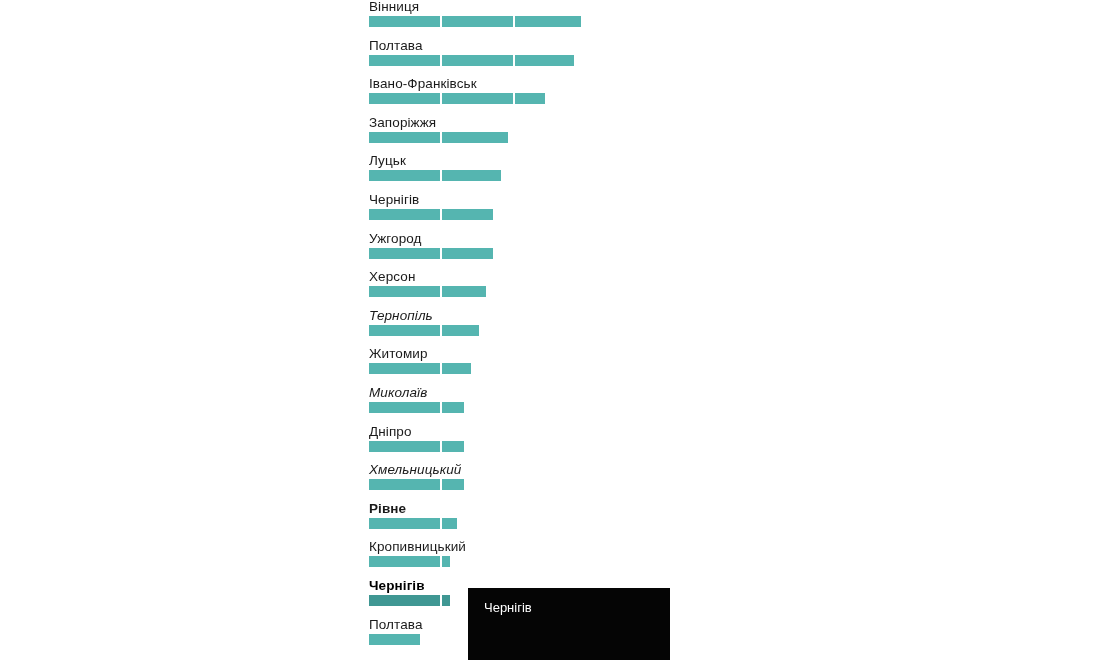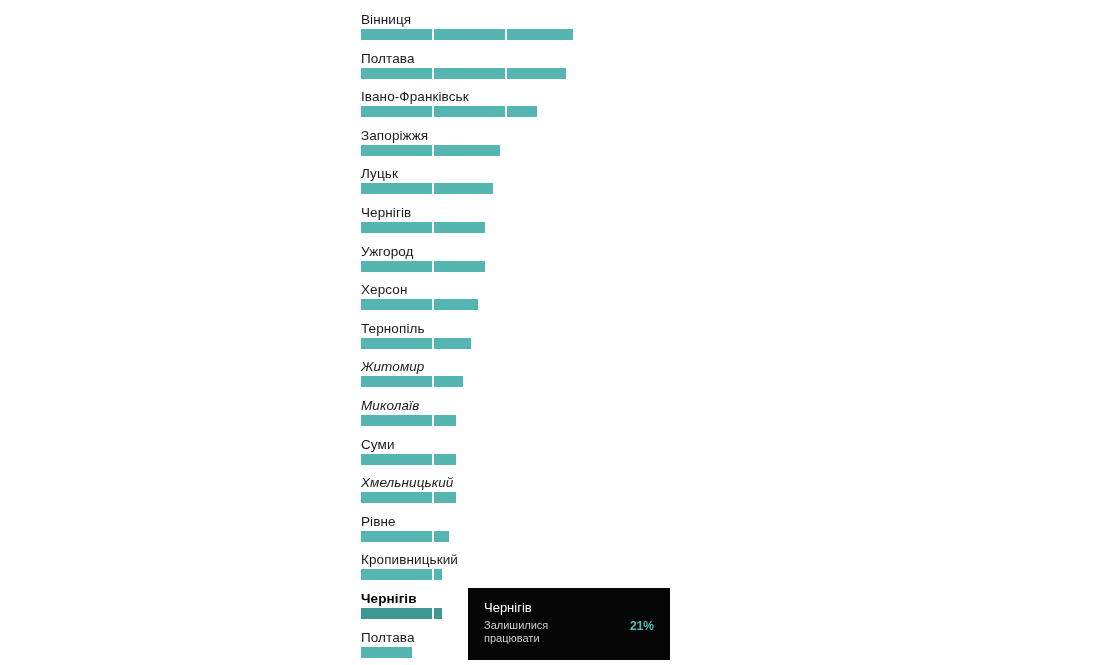--- a/index.html
+++ b/index.html
@@ -16,22 +16,21 @@
   }
   #chart-area {
     position: absolute;
     left: 0;
     top: 0;
     width: 1100px;
     height: 665px;
   }
   .bar-row {
     position: absolute;
-    left: 361px;
-    margin-top: 13px;
+    left: 369px;
   }
   .row-label {
     font-size: 13.5px;
     line-height: 14px;
     color: #1a1a1a;
     white-space: nowrap;
     letter-spacing: 0.1px;
   }
   .row-label.is-active {
     font-weight: bold;
@@ -152,56 +151,56 @@
         <div class="seg-gap" style="left: 71px;"></div>
       </div>
     </div>
     <div class="bar-row" style="top: 270.2px;">
       <div class="row-label">Херсон</div>
       <div class="bar-track">
         <div class="bar-fill" title="Херсон 16%" style="width: 117.12px;"></div>
         <div class="seg-gap" style="left: 71px;"></div>
       </div>
     </div>
-    <div class="bar-row" style="top: 308.8px;">
+    <div class="bar-row" style="top: 308.8px; font-style: italic;">
       <div class="row-label">Тернопіль</div>
       <div class="bar-track">
         <div class="bar-fill" title="Тернопіль 15%" style="width: 109.8px;"></div>
         <div class="seg-gap" style="left: 71px;"></div>
       </div>
     </div>
-    <div class="bar-row" style="top: 347.4px; font-style: italic;">
+    <div class="bar-row" style="top: 347.4px;">
       <div class="row-label">Житомир</div>
       <div class="bar-track">
         <div class="bar-fill" title="Житомир 14%" style="width: 102.48px;"></div>
         <div class="seg-gap" style="left: 71px;"></div>
       </div>
     </div>
     <div class="bar-row" style="top: 386px; font-style: italic;">
       <div class="row-label">Миколаїв</div>
       <div class="bar-track">
         <div class="bar-fill" title="Миколаїв 13%" style="width: 95.16px;"></div>
         <div class="seg-gap" style="left: 71px;"></div>
       </div>
     </div>
     <div class="bar-row" style="top: 424.6px;">
-      <div class="row-label">Суми</div>
+      <div class="row-label">Дніпро</div>
       <div class="bar-track">
         <div class="bar-fill" title="Луцьк 13%" style="width: 95.16px;"></div>
         <div class="seg-gap" style="left: 71px;"></div>
       </div>
     </div>
     <div class="bar-row" style="top: 463.2px; font-style: italic;">
       <div class="row-label">Хмельницький</div>
       <div class="bar-track">
         <div class="bar-fill" title="Хмельницький 13%" style="width: 95.16px;"></div>
         <div class="seg-gap" style="left: 71px;"></div>
       </div>
     </div>
-    <div class="bar-row" style="top: 501.8px;">
+    <div class="bar-row" style="top: 501.8px; font-weight: bold;">
       <div class="row-label">Рівне</div>
       <div class="bar-track">
         <div class="bar-fill" title="Рівне 12%" style="width: 87.84px;"></div>
         <div class="seg-gap" style="left: 71px;"></div>
       </div>
     </div>
     <div class="bar-row" style="top: 540.4px;">
       <div class="row-label">Кропивницький</div>
       <div class="bar-track">
         <div class="bar-fill" title="Кропивницький 11%" style="width: 80.52px;"></div>
@@ -218,17 +217,13 @@
     <div class="bar-row" style="top: 617.6px;">
       <div class="row-label">Полтава</div>
       <div class="bar-track">
         <div class="bar-fill" title="Полтава 7%" style="width: 51.24px;"></div>
       </div>
     </div>
   </div>
 
 <div id="tooltip">
   <div class="tt-title">Чернігів</div>
-  <div class="tt-row">
-    <div class="tt-metric">Залишилися працювати</div>
-    <div class="tt-value">21%</div>
-  </div>
 </div>
 
 </body></html>

